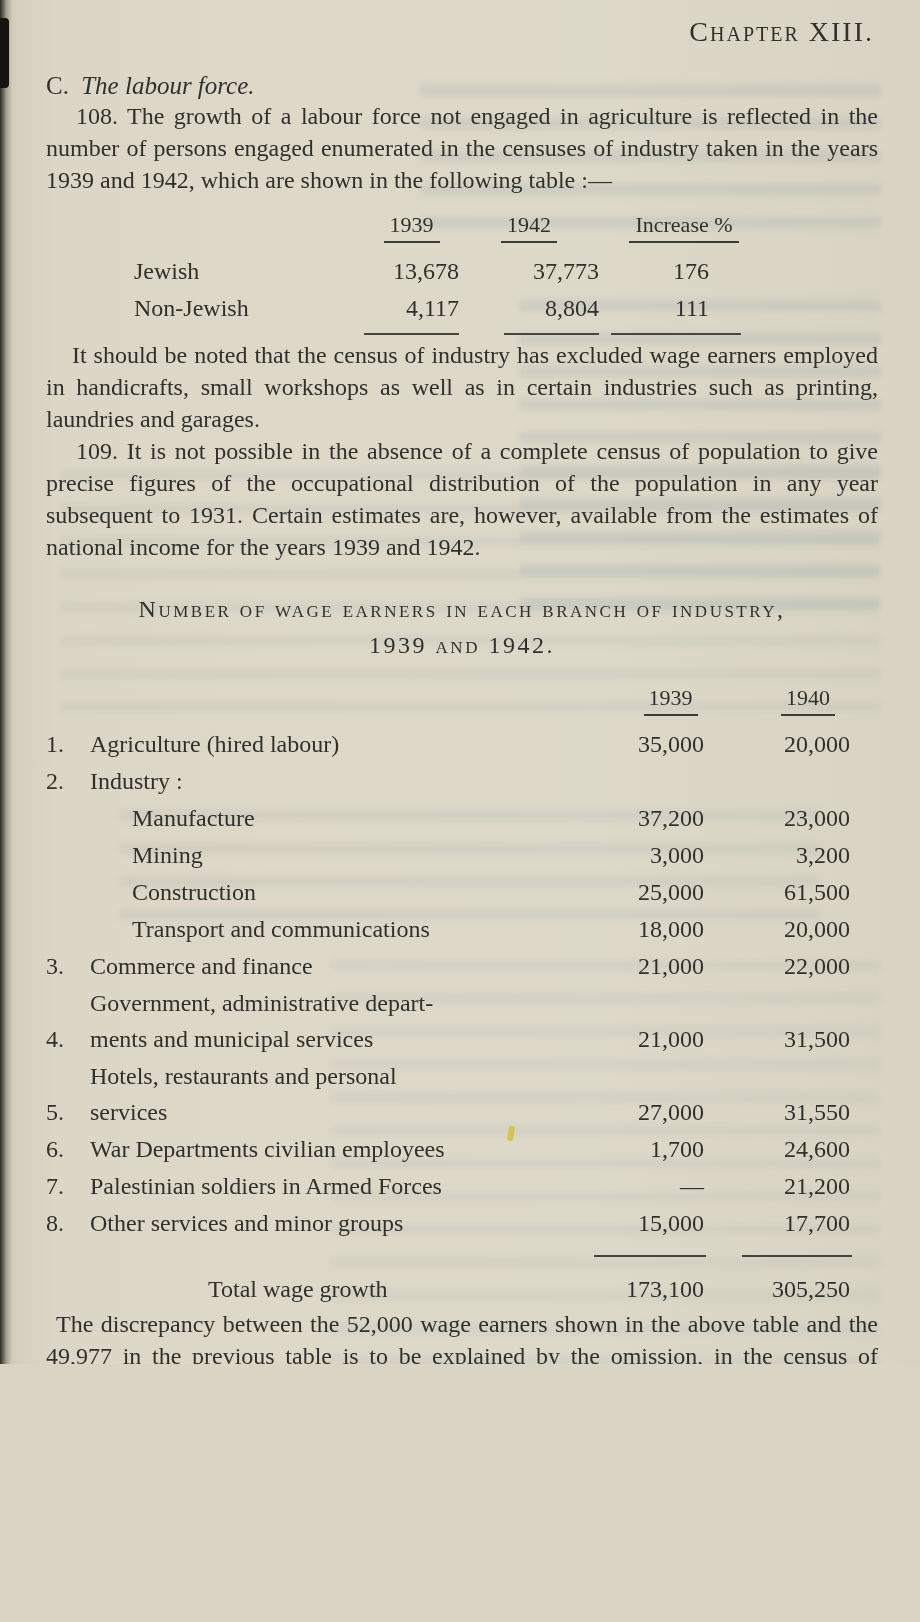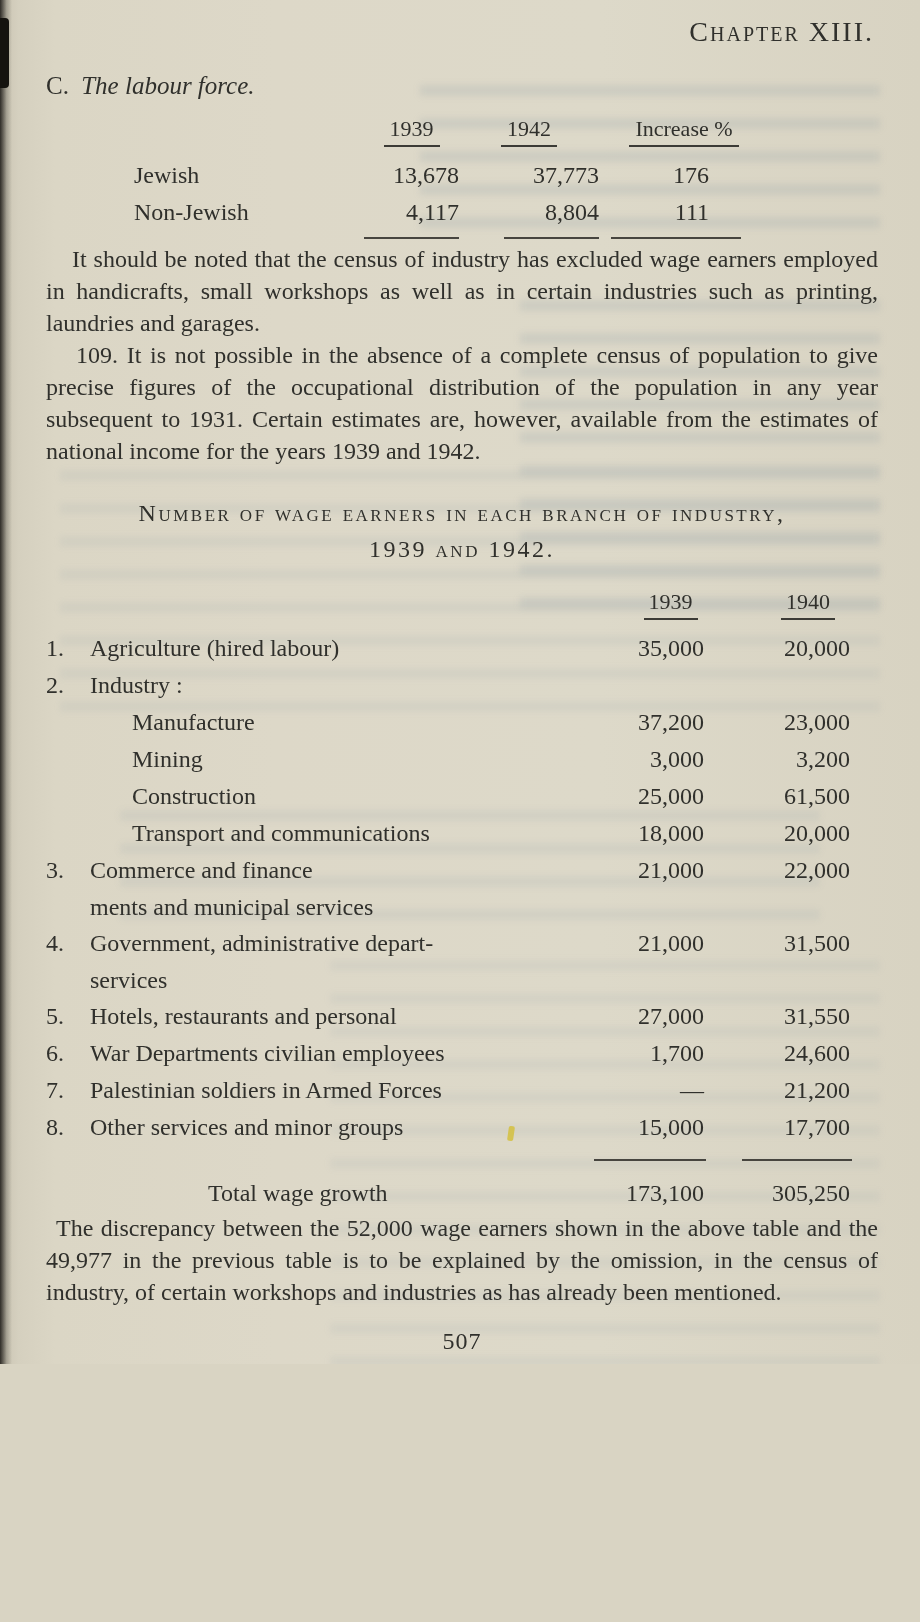--- a/index.html
+++ b/index.html
@@ -114,20 +114,21 @@
 
   <div class="content">
 
     <div class="chapter">Chapter XIII.</div>
 
     <div class="section-heading">
       <span class="prefix">C.</span>
       <span class="title">The labour force.</span>
     </div>
 
+    <p class="body-par p108">108. The growth of a labour force not engaged in agriculture is reflected in the number of persons engaged enumerated in the censuses of industry taken in the years 1939 and 1942, which are shown in the following table :—</p>
 
     <div class="t1">
       <div class="t1-grid t1-head">
         <div class="lbl"></div>
         <div class="hd"><span>1939</span></div>
         <div class="hd"><span>1942</span></div>
         <div class="hd"><span>Increase %</span></div>
       </div>
 
       <div class="t1-grid t1-row">
@@ -207,31 +208,31 @@
       </div>
       <div class="t2-grid t2-row">
         <div class="num">3.</div>
         <div class="lbl">Commerce and finance</div>
         <div class="v1">21,000</div>
         <div class="v2">22,000</div>
       </div>
       <div class="t2-grid t2-row">
         <div class="num">4.</div>
         <div class="lbl">
+          <div>Government, administrative depart-</div>
           <div>ments and municipal services</div>
-          <div>Government, administrative depart-</div>
         </div>
         <div class="v1">21,000</div>
         <div class="v2">31,500</div>
       </div>
       <div class="t2-grid t2-row">
         <div class="num">5.</div>
         <div class="lbl">
+          <div>Hotels, restaurants and personal</div>
           <div>services</div>
-          <div>Hotels, restaurants and personal</div>
         </div>
         <div class="v1">27,000</div>
         <div class="v2">31,550</div>
       </div>
       <div class="t2-grid t2-row">
         <div class="num">6.</div>
         <div class="lbl">War Departments civilian employees</div>
         <div class="v1">1,700</div>
         <div class="v2">24,600</div>
       </div>

